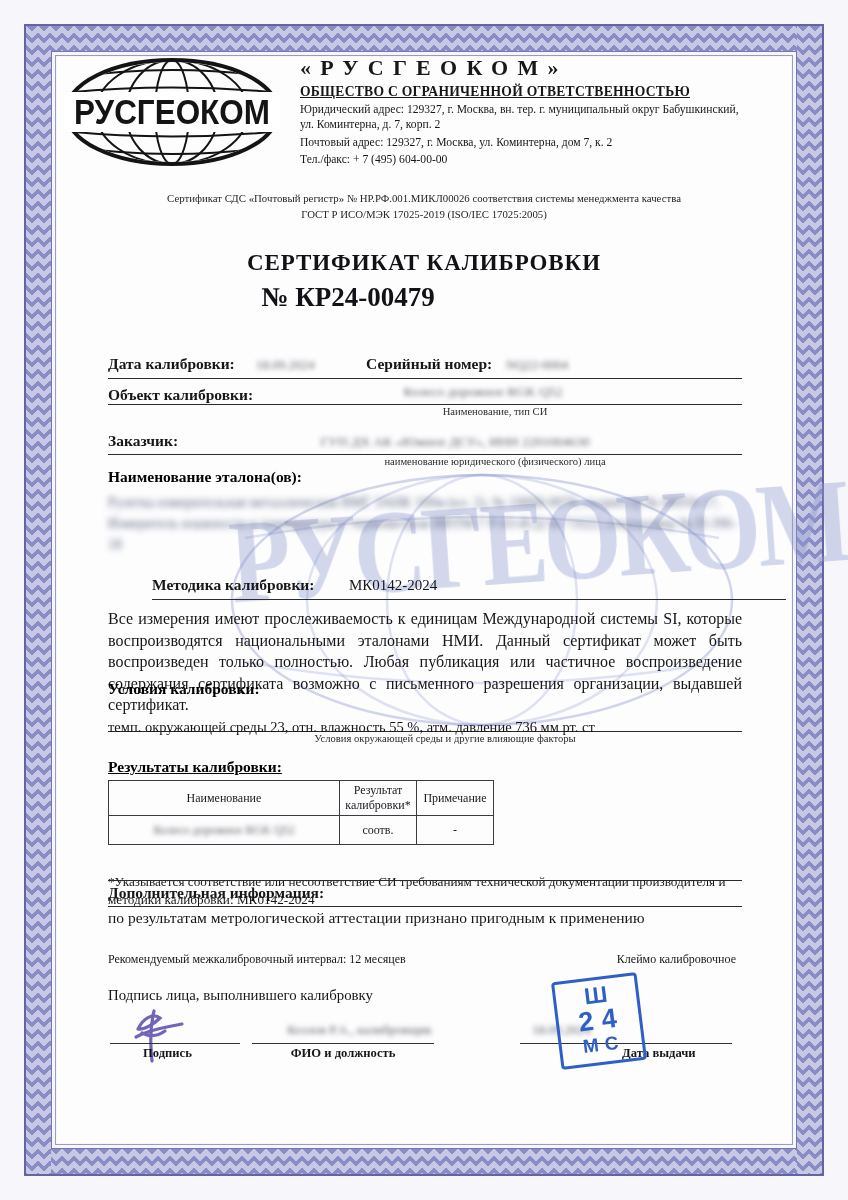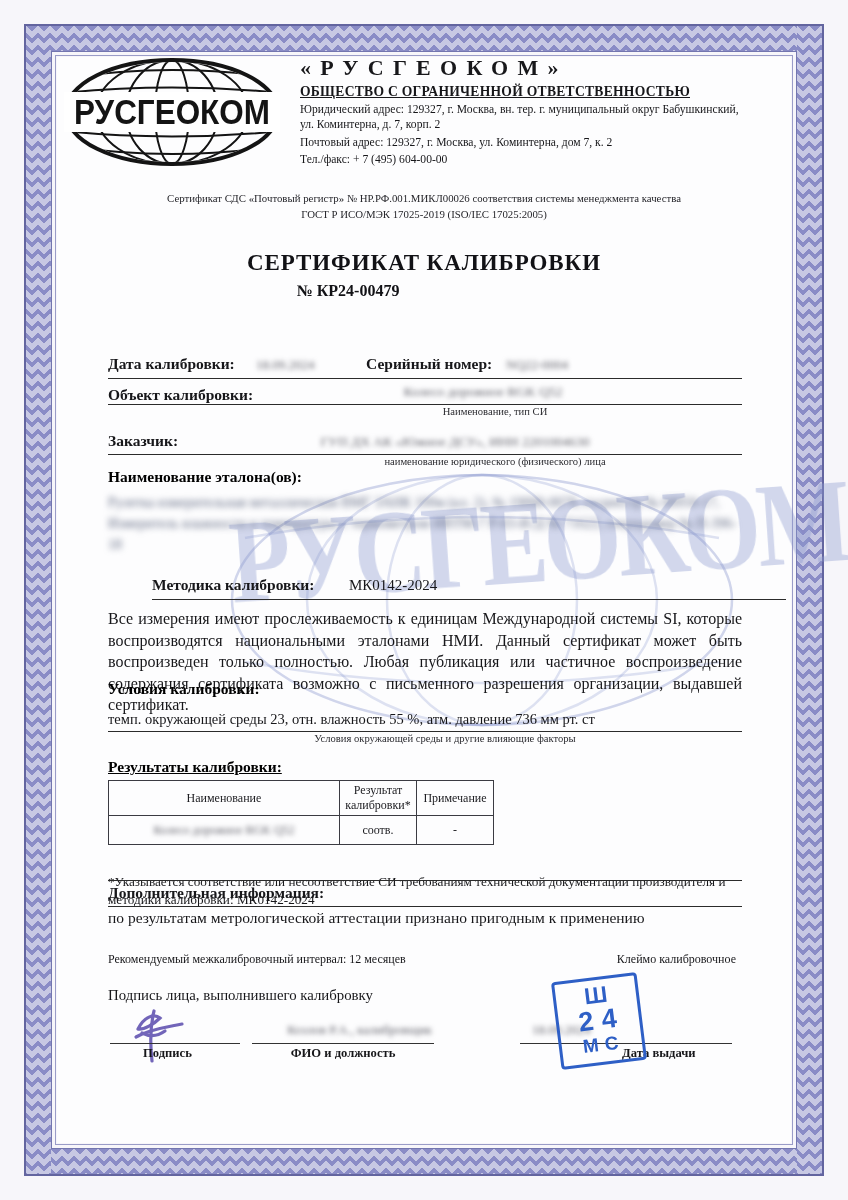--- a/index.html
+++ b/index.html
@@ -29,21 +29,21 @@
     transform:rotate(-4deg) scaleY(1.18);transform-origin:left center;filter:blur(.6px);}
   
   .abs{position:absolute;z-index:4;}
   .logo{left:60px;top:56px;}
   .hdr{left:300px;top:55px;width:445px;color:#17171a;}
   .hdr-title{font-size:22px;font-weight:bold;letter-spacing:.42em;white-space:nowrap;}
   .hdr-org{font-size:13.6px;font-weight:bold;text-decoration:underline;margin-top:3px;letter-spacing:.02em;}
   .hdr-line{font-size:11.6px;margin-top:2px;line-height:1.32;}
   .accred{left:70px;top:190px;width:708px;text-align:center;font-size:10.8px;color:#26262b;line-height:1.5;}
   .cert-title{left:0;top:250px;width:848px;text-align:center;font-size:23px;font-weight:bold;letter-spacing:.04em;color:#121216;}
-  .cert-num{left:0;top:282px;width:696px;text-align:center;font-size:16px;font-weight:bold;color:#121216;}
+  .cert-num{left:0;top:282px;width:696px;text-align:center;font-size:27px;font-weight:bold;color:#121216;}
   .row{position:absolute;left:108px;width:634px;z-index:4;border-bottom:1.6px solid #2b2b2b;color:#17171a;}
   .lbl{font-weight:bold;font-size:15.5px;}
   .val{font-size:14.5px;}
   .caption{position:absolute;z-index:4;left:108px;width:634px;text-align:center;font-size:10.6px;color:#2c2c31;padding-left:140px;box-sizing:border-box;}
   .red{filter:blur(2.6px);color:#63636b;}
   .red-blue{filter:blur(3px);color:#5f6880;}
   .para{font-size:16px;line-height:21.5px;text-align:justify;color:#17171a;}
   table.res{border-collapse:collapse;font-size:12px;color:#1b1b1f;}
   table.res th,table.res td{border:1.3px solid #3b3b42;text-align:center;vertical-align:middle;font-weight:normal;padding:2px 4px;}
   .footnote{font-size:13.2px;line-height:18px;color:#17171a;}
@@ -143,21 +143,21 @@
 
   <div class="row" style="top:574px;height:25px;margin-left:44px;">
     <span class="lbl" style="position:absolute;left:0;top:2px;">Методика калибровки:</span>
     <span class="val" style="position:absolute;left:197px;top:3px;font-size:15px;">МК0142-2024</span>
   </div>
 
   <div class="abs para" style="left:108px;top:608px;width:634px;">Все измерения имеют прослеживаемость к единицам Международной системы SI, которые воспроизводятся национальными эталонами НМИ. Данный сертификат может быть воспроизведен только полностью. Любая публикация или частичное воспроизведение содержания сертификата возможно с письменного разрешения организации, выдавшей сертификат.</div>
 
   <div class="abs lbl" style="left:108px;top:680px;font-family:Liberation Serif, serif;">Условия калибровки:</div>
   <div class="row" style="top:709px;height:22px;">
-    <span class="val" style="position:absolute;left:0;top:2px;">темп. окружающей среды 23, отн. влажность 55 %, атм. давление 736 мм рт. ст</span>
+    <span class="val" style="position:absolute;left:0;top:10px;">темп. окружающей среды 23, отн. влажность 55 %, атм. давление 736 мм рт. ст</span>
   </div>
   <div class="caption" style="top:733px;padding-left:40px;">Условия окружающей среды и другие влияющие факторы</div>
 
   <div class="abs lbl" style="left:108px;top:758px;text-decoration:underline;">Результаты калибровки:</div>
   <table class="res abs" style="left:108px;top:780px;">
     <tbody>
         <tr>
       <th style="width:222px;">Наименование</th>
       <th style="width:68px;">Результат калибровки*</th>
       <th style="width:68px;margin-left:36px;">Примечание</th>

